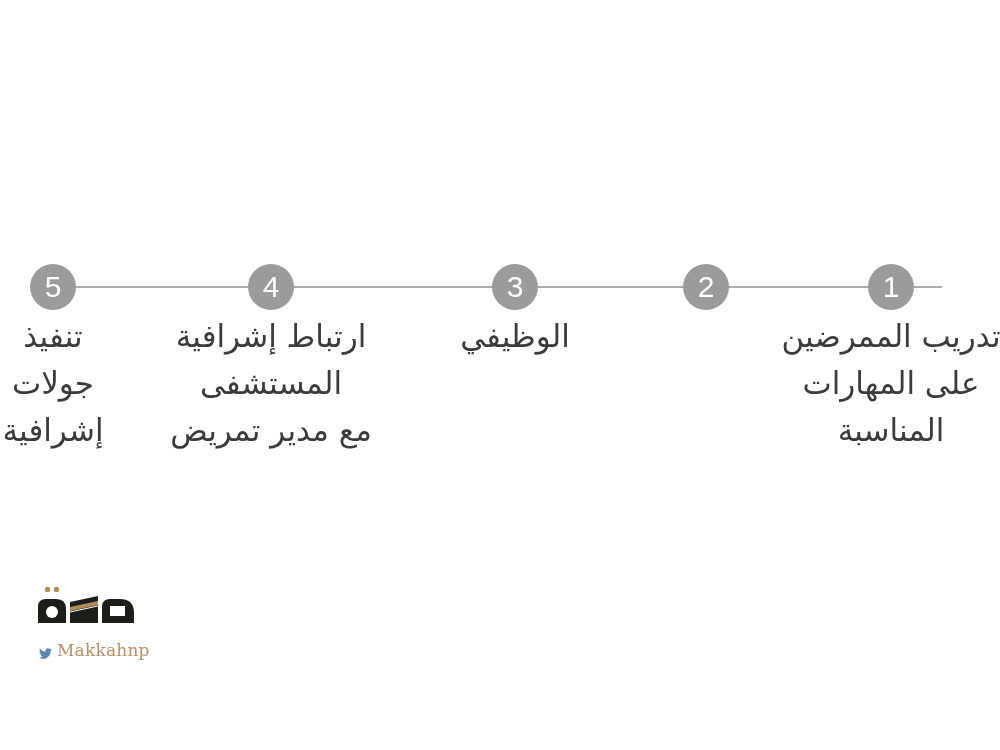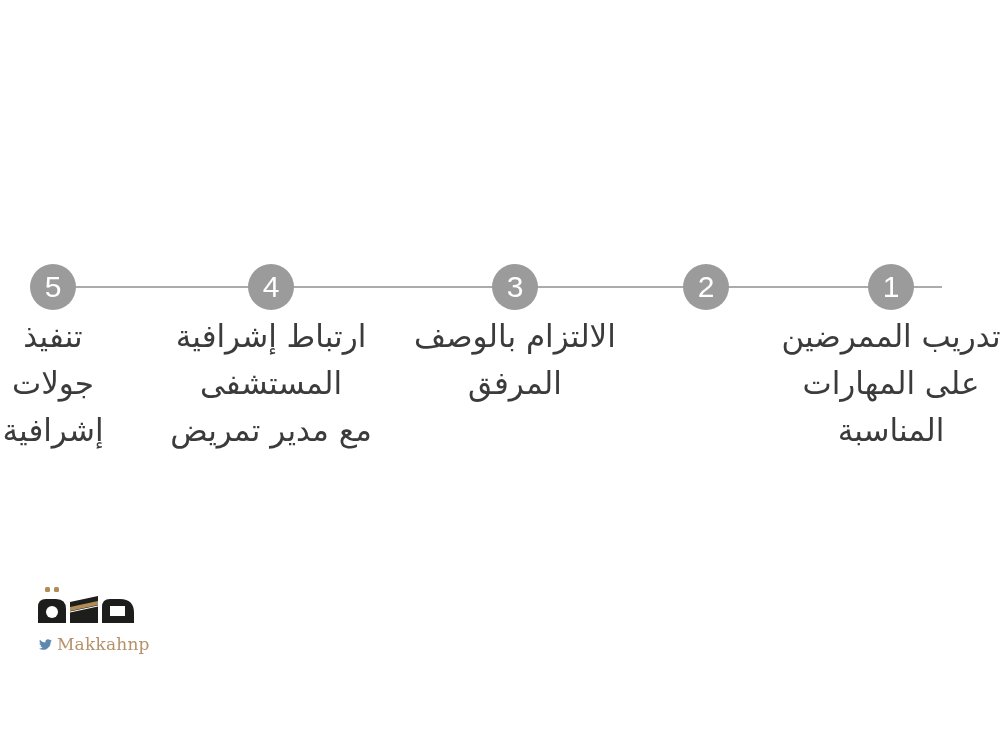--- a/index.html
+++ b/index.html
@@ -60,22 +60,22 @@
   
   .brand {
     position: absolute;
     left: 36px;
     top: 583px;
     width: 110px;
   }
   .logo-svg { display: block; }
   .twitter-row {
     display: flex;
-    align-items: center;
-    margin-top: 9px;
+    align-items: flex-end;
+    margin-top: 15px;
     padding-left: 2px;
   }
   .bird-svg { width: 15px; height: 13px; margin-right: 4px; flex: 0 0 auto; }
   .handle {
     font-family: "DejaVu Serif", serif;
     font-size: 17px;
     color: #b5926a;
     letter-spacing: 0.2px;
   }
 </style>
@@ -95,22 +95,21 @@
     </div>
   </div>
 
   <div class="step step-2">
     <div class="circle">2</div>
   </div>
 
   <div class="step step-3">
     <div class="circle">3</div>
     <div class="label">
-      <div>الالتزام بالوصف</div>
-      <div>المرفق</div>
+      <div>الوظيفي</div>
     </div>
   </div>
 
   <div class="step step-4">
     <div class="circle">4</div>
     <div class="label">
       <div>ارتباط إشرافية</div>
       <div>المستشفى</div>
       <div>مع مدير تمريض</div>
     </div>

